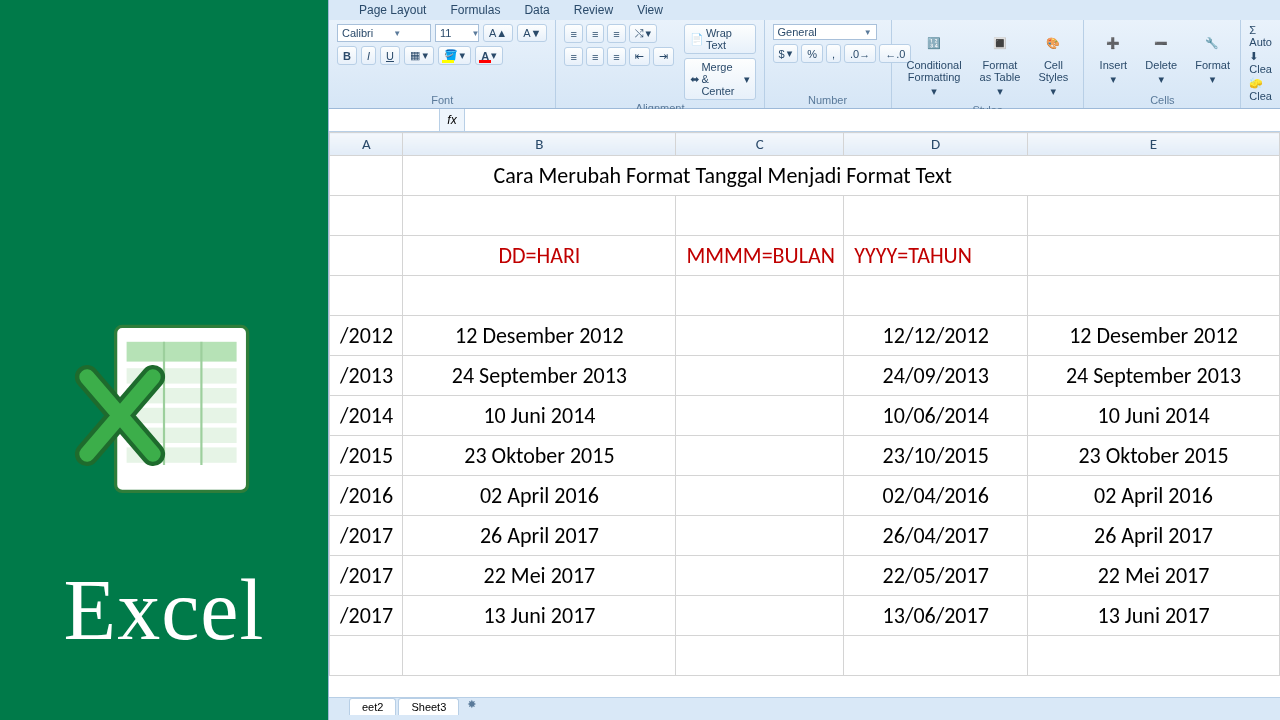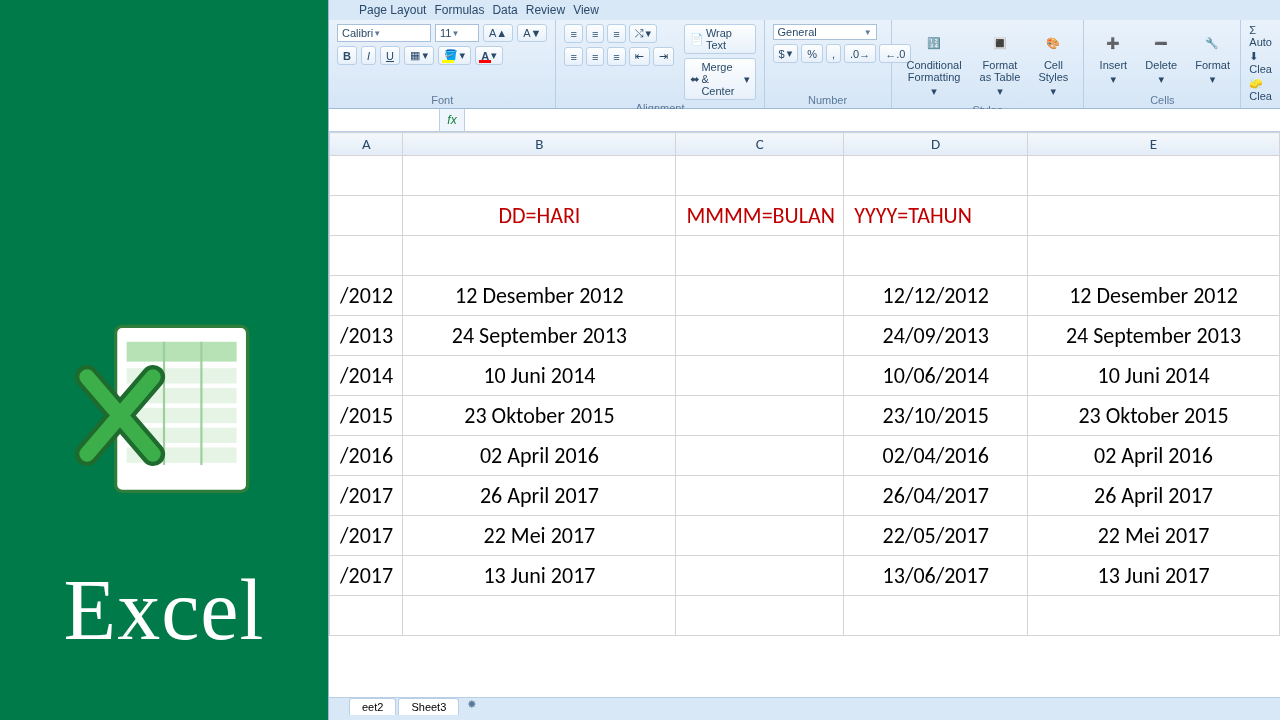--- a/index.html
+++ b/index.html
@@ -3,35 +3,35 @@
 <meta charset="utf-8">
 <style>
 html,body{margin:0;padding:0;font-family:"Segoe UI",Tahoma,sans-serif;background:#fff;overflow:hidden}
 .stage{width:1280px;height:720px;position:relative;background:#fff}
 .leftpanel{position:absolute;left:0;top:0;width:328px;height:720px;background:#007a49;color:#fff;display:flex;flex-direction:column;align-items:center;justify-content:flex-end;padding-bottom:60px;box-sizing:border-box}
 .leftpanel .logo{width:220px;height:220px;margin-bottom:40px;display:flex;align-items:center;justify-content:center}
 .leftpanel .logo svg{width:220px;height:220px}
 .leftpanel .word{font-family:Georgia,"Times New Roman",serif;font-size:86px;font-weight:400;letter-spacing:1px}
 .excelapp{position:absolute;left:328px;top:0;right:0;bottom:0;background:#cfe3f5;display:flex;flex-direction:column;border-left:1px solid #9db9d8}
 .titlebar{height:22px;background:linear-gradient(#e6f0fb,#cfe3f5);display:flex;align-items:center;justify-content:center;font-size:12px;color:#3a5a7a;position:relative;white-space:nowrap}
-.menubar{height:20px;background:#d9e8f7;display:flex;align-items:center;font-size:12px;color:#2a4a6a;padding-left:30px;gap:8px}
+.menubar{height:20px;background:#d9e8f7;display:flex;align-items:center;font-size:12px;color:#2a4a6a;padding-left:30px;gap:24px}
 .menubar span{cursor:default}
 .ribbon{height:88px;background:linear-gradient(#e9f2fb,#d6e6f6);border-bottom:1px solid #9db9d8;display:flex;font-size:11px;color:#2a4a6a}
 .group{border-right:1px solid #b8cfe6;padding:4px 8px 2px;display:flex;flex-direction:column;justify-content:space-between}
 .group .gcontent{display:flex;gap:4px;align-items:flex-start;flex:1}
 .group .gtitle{text-align:center;font-size:11px;color:#5a7a9a;padding-top:2px}
 .btn{background:linear-gradient(#fdfefe,#e7f0fa);border:1px solid #b8cfe6;border-radius:3px;padding:2px 5px;font-size:11px;display:inline-flex;align-items:center;gap:2px;cursor:default}
-.sel{background:#fff;border:1px solid #a8c0da;padding:1px 4px;font-size:11px;display:inline-flex;align-items:center;gap:0}
+.sel{background:#fff;border:1px solid #a8c0da;padding:1px 4px;font-size:11px;display:inline-flex;align-items:center;gap:20px}
 .sel .dd{font-size:8px;color:#5a7a9a}
 .bold{font-weight:bold}.ital{font-style:italic}.under{text-decoration:underline}
 .bigbtn{display:flex;flex-direction:column;align-items:center;gap:2px;padding:4px 6px;border:1px solid transparent;border-radius:3px;cursor:default;text-align:center;line-height:1.1}
 .bigbtn .ic{width:28px;height:28px;display:flex;align-items:center;justify-content:center}
 .fxbar{height:22px;background:#eef5fc;border-bottom:1px solid #b8cfe6;display:flex;align-items:center;font-size:12px}
 .fxbar .namebox{width:98px;border-right:1px solid #b8cfe6;height:100%;display:flex;align-items:center;padding:0 6px;background:#fff}
-.fxbar .fxlbl{width:24px;text-align:center;font-style:italic;color:#15803d}
+.fxbar .fxlbl{width:24px;text-align:center;font-style:italic;color:#000000}
 .fxbar .fxinput{flex:1;background:#fff;height:100%;border-left:1px solid #b8cfe6}
 .gridwrap{flex:1;overflow:hidden;background:#fff;position:relative}
 table.grid{border-collapse:collapse;width:100%;table-layout:fixed}
 table.grid th,table.grid td{border:1px solid #d4d4d4;font-size:22px;font-family:Calibri,Arial,sans-serif;padding:4px 10px;height:40px;box-sizing:border-box;white-space:nowrap;overflow:hidden}
 table.grid th{background:linear-gradient(#f4f8fc,#e2ecf7);font-weight:normal;color:#2a4a6a;font-size:15px;text-align:center;height:22px;padding:2px}
 .colA{width:70px}.colB{width:260px}.colC{width:160px}.colD{width:175px}.colE{width:240px}
 .titlecell{font-size:22px;text-align:center}
 .leg{color:#c00000;font-size:22px;text-align:center;font-weight:500}
 .ralign{text-align:right}.calign{text-align:center}
 .sheettabs{height:22px;background:#d9e8f7;border-top:1px solid #b8cfe6;display:flex;align-items:flex-start;font-size:11px;padding-left:20px;gap:2px}
@@ -218,20 +218,24 @@
           </colgroup>
         <tbody>
             <tr>
           <th>A</th>
           <th>B</th>
           <th>C</th>
           <th>D</th>
           <th>E</th>
         </tr>
         <tr>
+          <td></td>
+          <td class="titlecell" colspan="4" style="text-align:left;padding-left:90px">Cara Merubah Format Tanggal Menjadi Format Text</td>
+        </tr>
+        <tr>
               <td></td>
               <td></td>
               <td></td>
               <td></td>
               <td></td>
             </tr>
         <tr>
           <td></td>
           <td class="leg" style="text-align:center">DD=HARI</td>
           <td class="leg">MMMM=BULAN</td>

